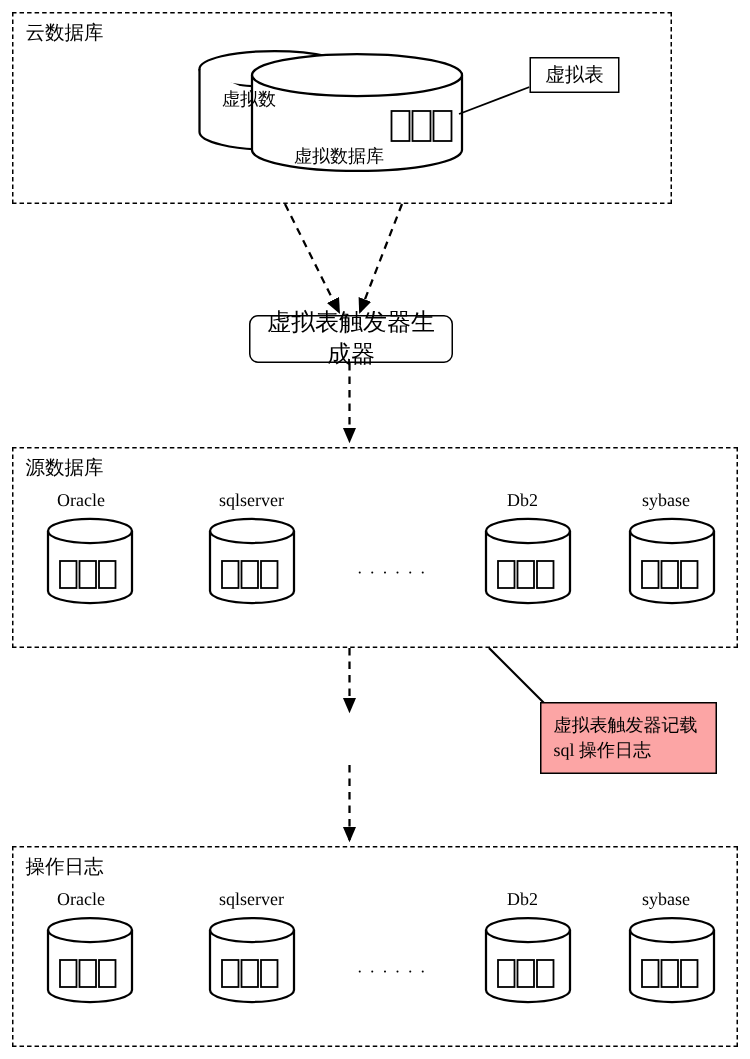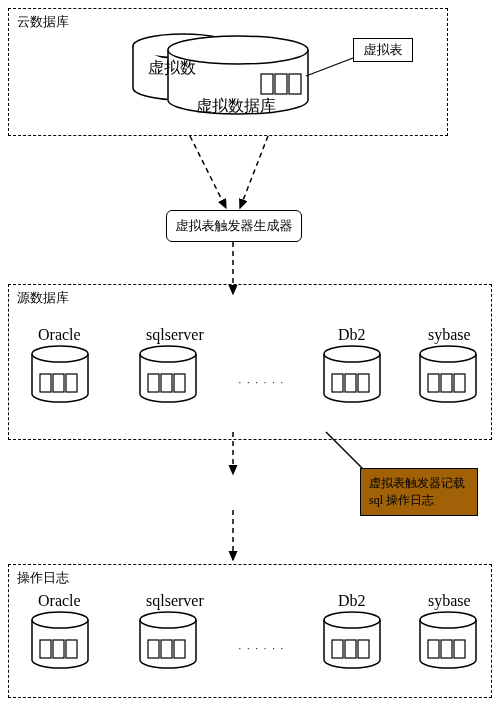--- a/index.html
+++ b/index.html
@@ -23,48 +23,48 @@
     position: absolute;
     top: 4px;
     left: 8px;
     font-size: 13px;
   }
   .solid-box {
     position: absolute;
     border: 1.5px solid #000;
     border-radius: 6px;
     background: #fff;
-    font-size: 13px;
+    font-size: 16px;
     display: flex;
     align-items: center;
     justify-content: center;
     text-align: center;
     padding: 4px 8px;
   }
   .label-box {
     position: absolute;
     border: 1.5px solid #000;
     background: #fff;
     font-size: 13px;
     display: flex;
     align-items: center;
     justify-content: center;
     padding: 2px 6px;
   }
   .anno-box {
     position: absolute;
     border: 1.5px solid #000;
-    background: #a16207;
+    background: #fca5a5;
     font-size: 12px;
     padding: 6px 8px;
     line-height: 1.4;
   }
   .db-label {
     position: absolute;
-    font-size: 16px;
+    font-size: 12px;
   }
   .db {
     position: absolute;
   }
   .ellipsis {
     position: absolute;
     font-size: 11px;
     letter-spacing: 1px;
   }
   svg.overlay {
@@ -117,21 +117,21 @@
     <line x1="345" y1="50" x2="298" y2="68" stroke="#000" stroke-width="1.2"></line>
   </svg>
 
   <div class="db-label" style="left:140px; top:50px;">虚拟数</div>
   <div class="db-label" style="left:188px; top:52px;margin-top:36px;">虚拟数据库</div>
 
   <div class="label-box" style="left:345px; top:30px; width:60px; height:24px;">虚拟表</div>
 
   <div class="solid-box" style="left:158px; top:202px; width:136px; height:32px;">虚拟表触发器生成器</div>
 
-  <div class="dashed-box" style="left:0; top:276px; width:484px; height:156px;text-align:center;">
+  <div class="dashed-box" style="left:0; top:290px; width:484px; height:134px;text-align:center;">
     <div class="box-title">源数据库</div>
   </div>
 
   <div class="db-label" style="left:30px; top:318px;">Oracle</div>
   <div class="db-label" style="left:138px; top:318px;">sqlserver</div>
   <div class="db-label" style="left:330px; top:318px;">Db2</div>
   <div class="db-label" style="left:420px; top:318px;">sybase</div>
 
   <svg class="db" style="left:20px; top:336px;" width="64" height="64">
     <ellipse cx="32" cy="10" rx="28" ry="8" fill="#fff" stroke="#000" stroke-width="1.5"></ellipse>

